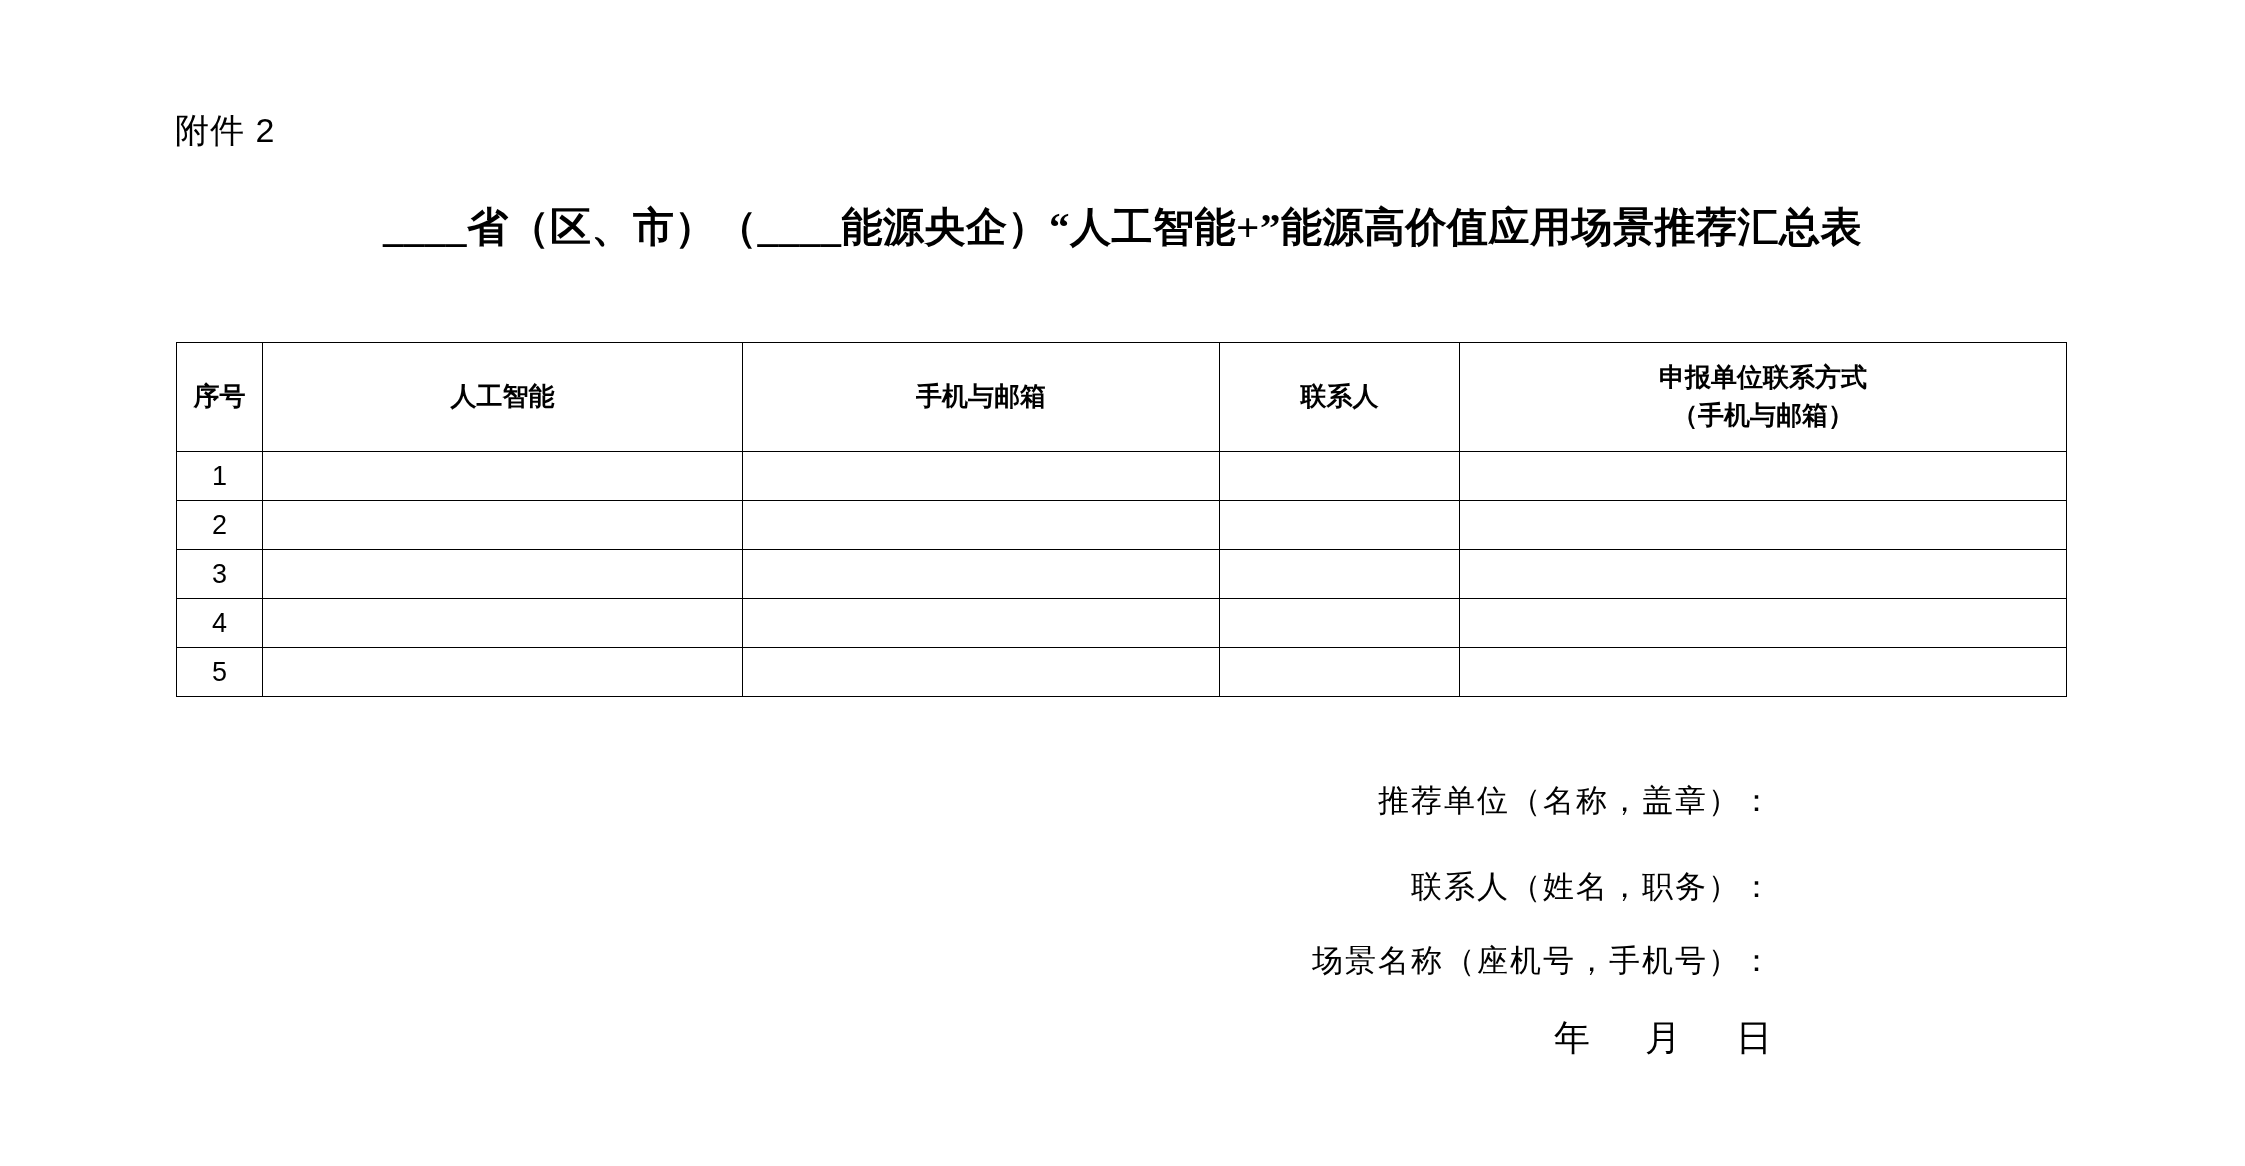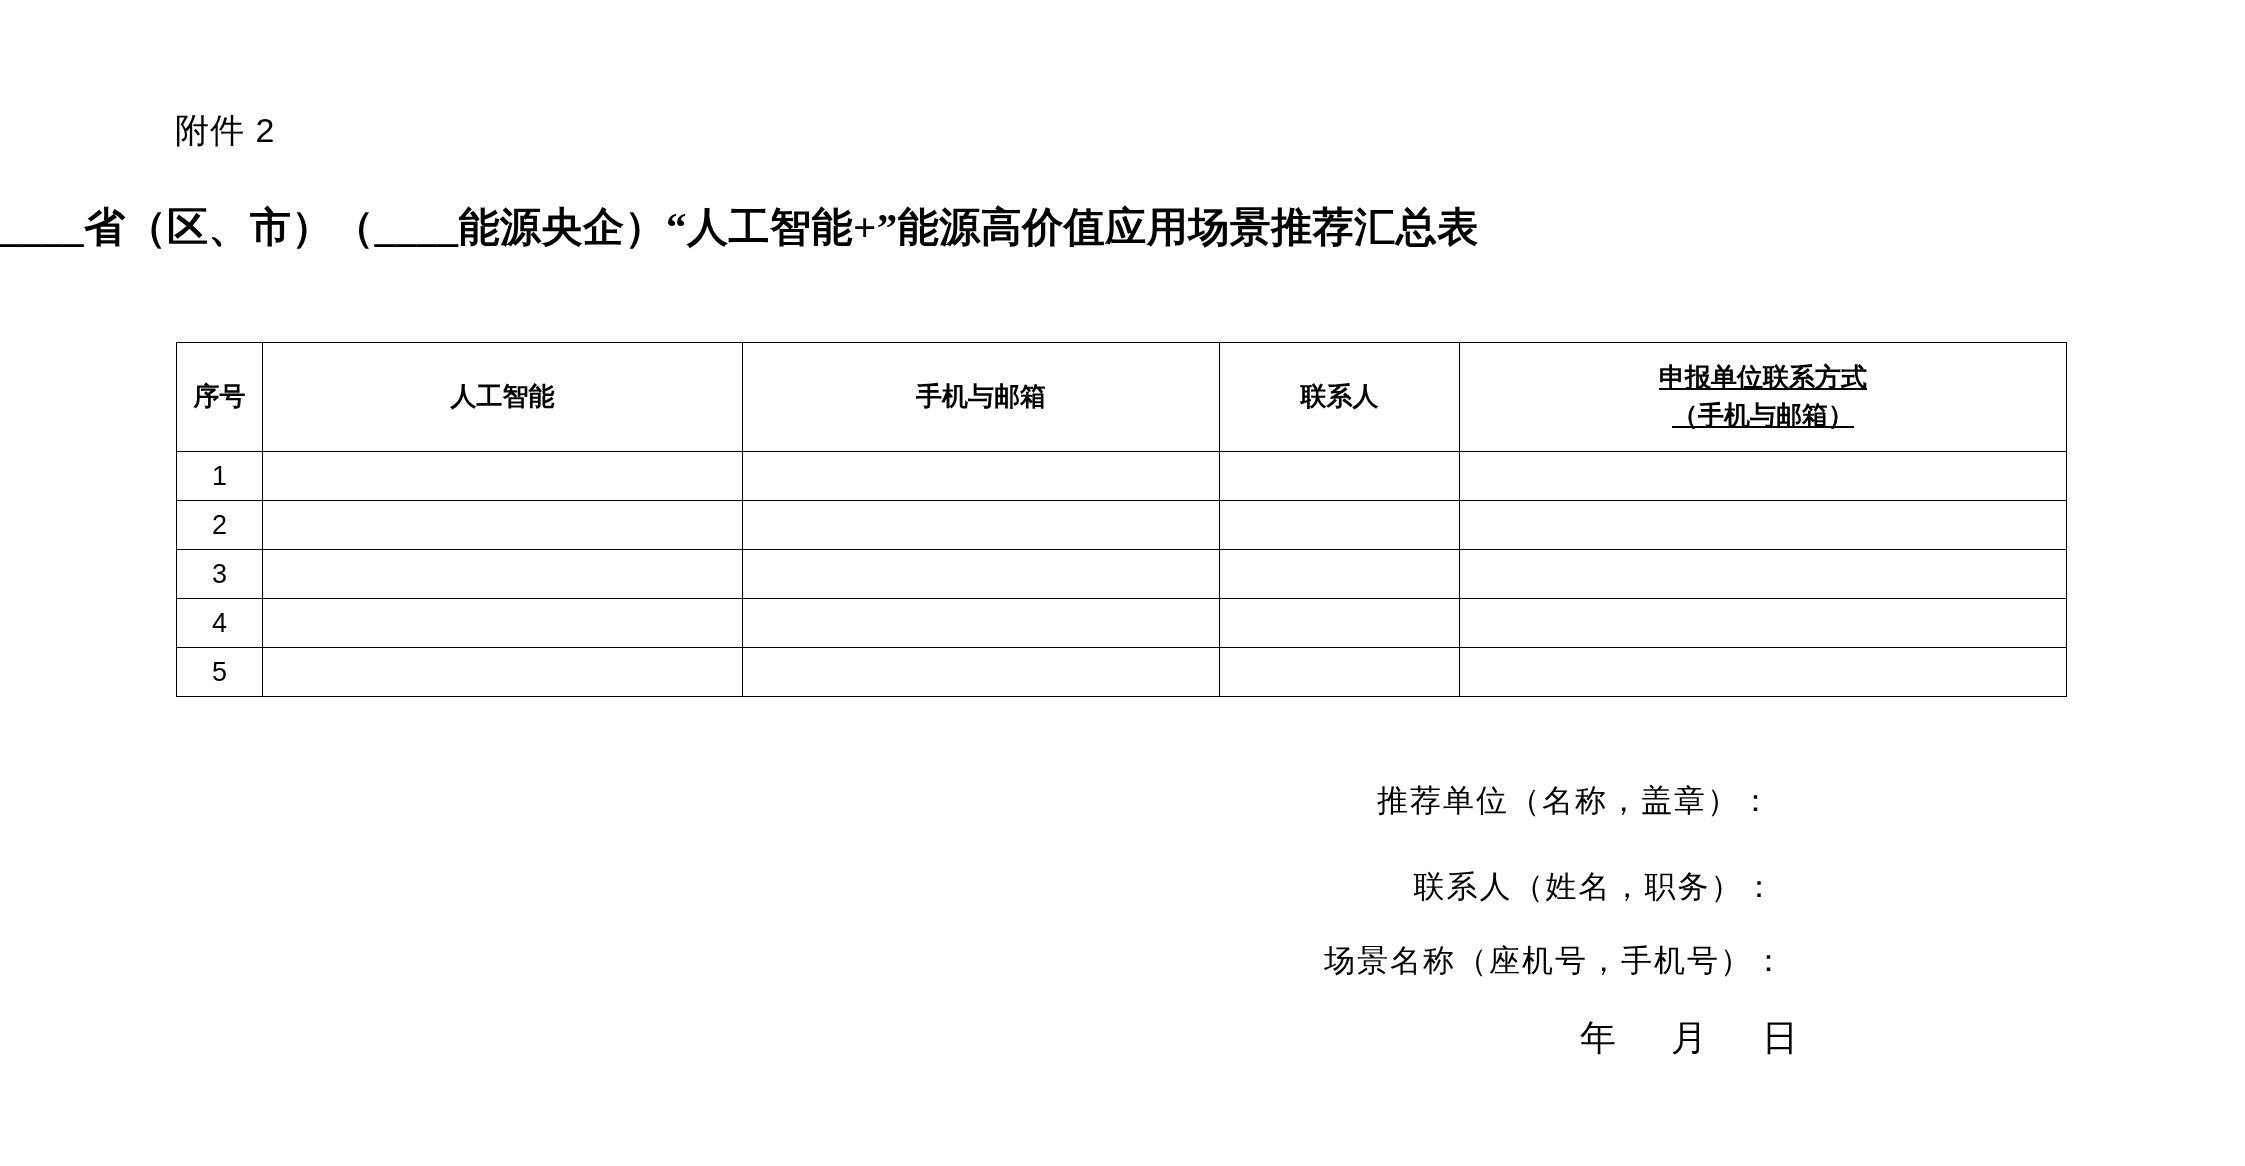--- a/index.html
+++ b/index.html
@@ -32,21 +32,21 @@
     letter-spacing: 1px;
     white-space: nowrap;
   }
 
   
   .doc-title {
     position: absolute;
     left: 0;
     top: 200px;
     width: 2245px;
-    text-align: left;
+    text-align: center;
     font-family: "Liberation Serif", "DejaVu Serif", serif;
     font-weight: bold;
     font-size: 41px;
     letter-spacing: 0.5px;
     white-space: nowrap;
   }
 
   
   .scene-table {
     position: absolute;
@@ -74,29 +74,29 @@
     height: 48px;
     font-weight: normal;
     font-size: 27px;
     font-family: "Liberation Sans", "DejaVu Sans", sans-serif;
   }
   .col-no    { width: 86px; }
   .col-scene { width: 480px; }
   .col-unit  { width: 477px; }
   .col-person{ width: 240px; }
   .col-contact { width: 607px; }
-  .hdr-two-line span { display: block; text-decoration: underline; }
+  .hdr-two-line span { display: block; }
 
   
   .sig-block {
     position: absolute;
-    left: 1050px;
+    left: 1014px;
     top: 780px;
     width: 760px;
-    text-align: center;
+    text-align: right;
   }
   .sig-line {
     font-family: "Liberation Serif", "DejaVu Serif", serif;
     font-size: 31px;
     letter-spacing: 2px;
     margin-bottom: 32px;
     white-space: nowrap;
   }
   .sig-1 { padding-left: 290px; }
   .sig-2 { padding-left: 330px; margin-top: 44px; }

